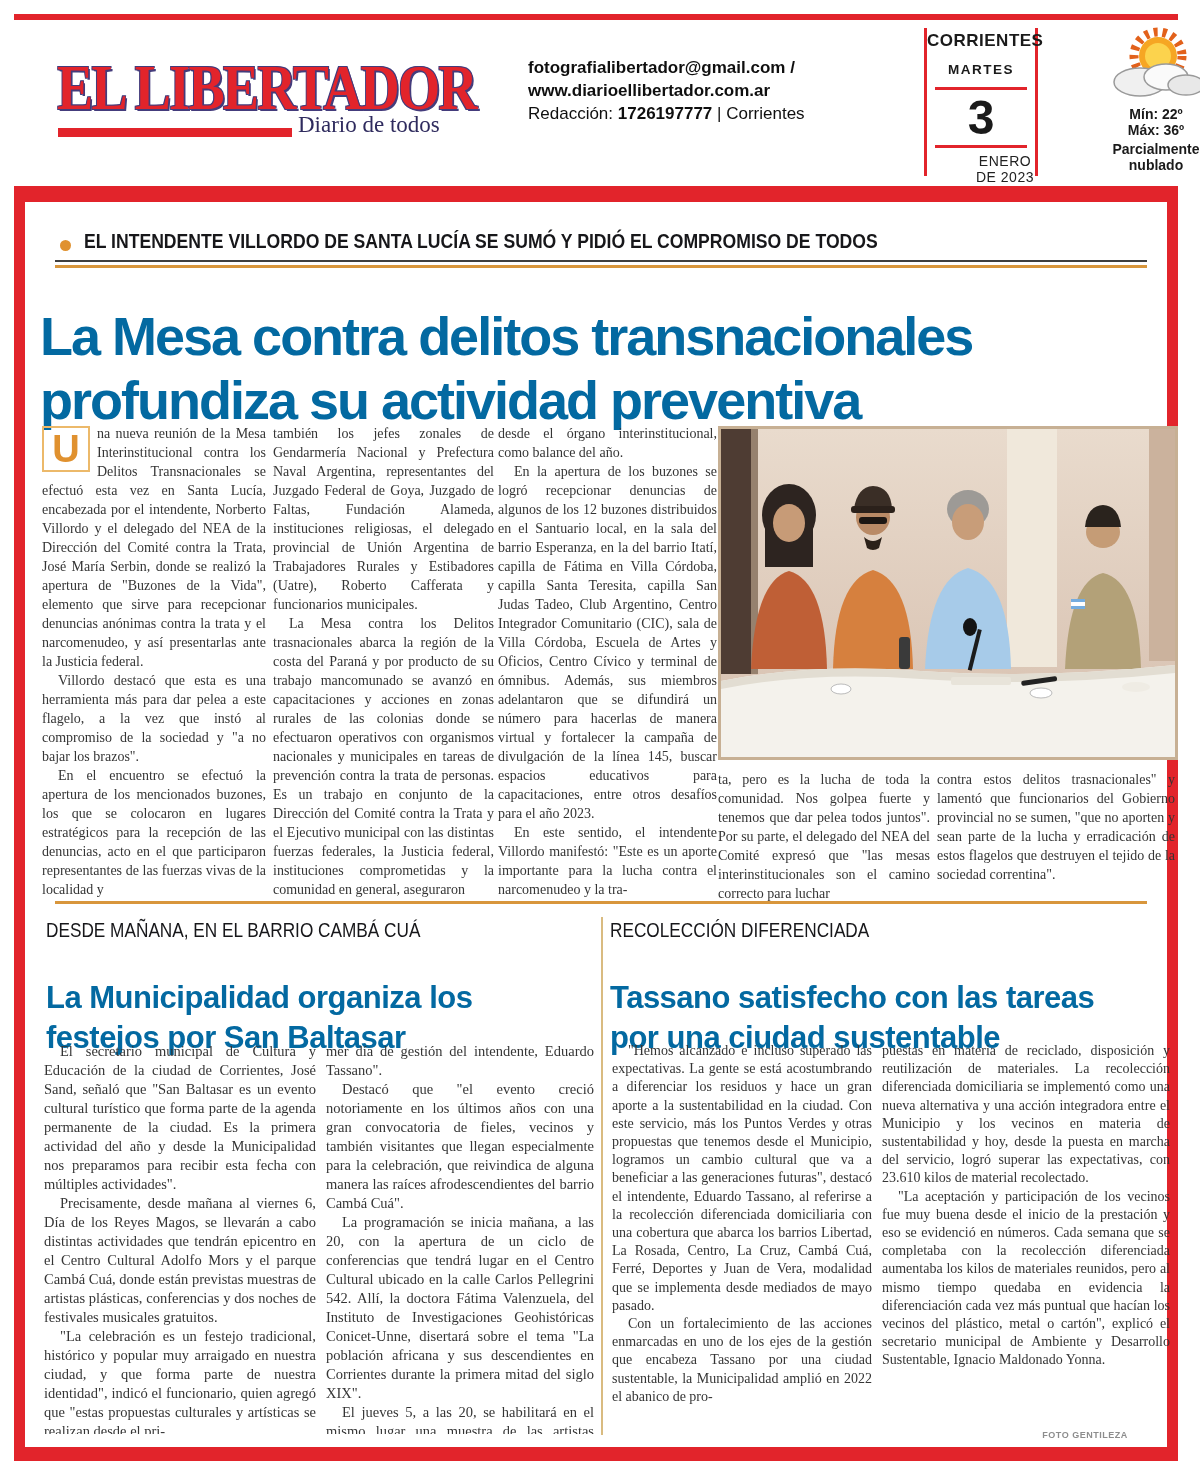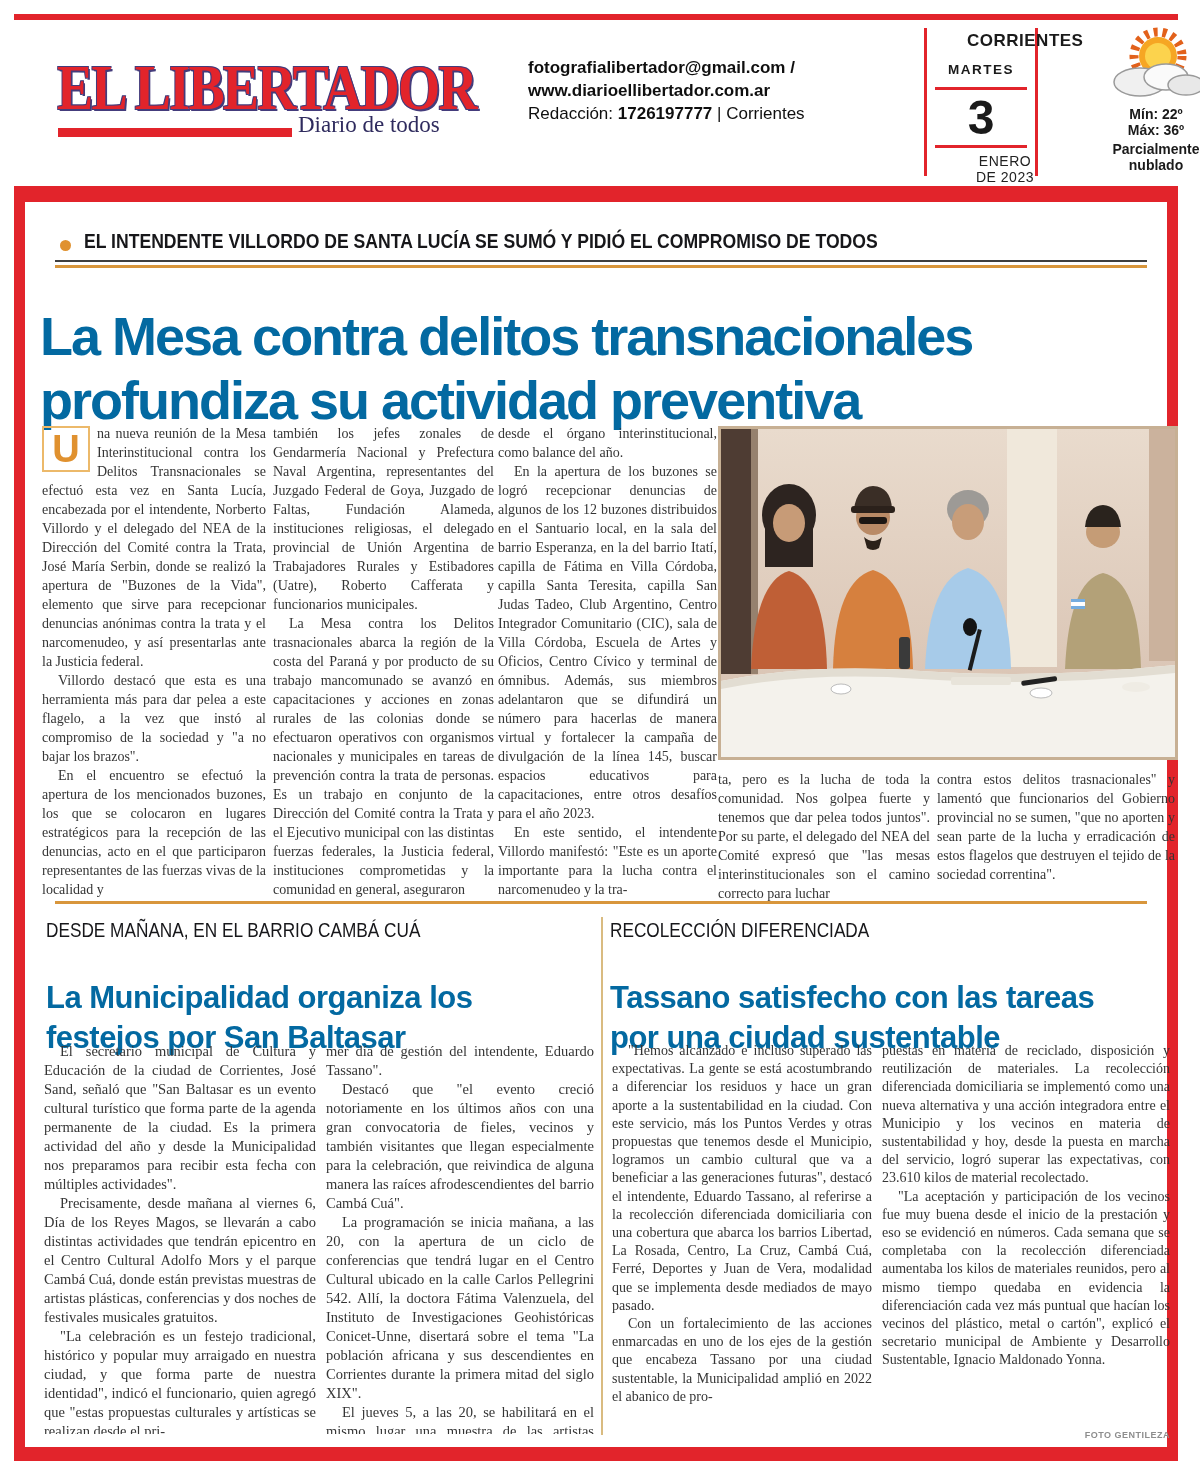--- a/index.html
+++ b/index.html
@@ -9,21 +9,21 @@
 
   
   .rule-red{background:#e2242b;}
   .logo-title{font-family:"Liberation Serif",serif;font-weight:bold;color:#e2242b;
       font-size:63px;letter-spacing:-2px;white-space:nowrap;
       transform:scaleX(0.86);transform-origin:left top;
       text-shadow:2px 2px 0 #443c7c,-1px -1px 0 #443c7c,1px -1px 0 #443c7c,-1px 1px 0 #443c7c;}
   .tagline{font-family:"Liberation Serif",serif;color:#2f2b5e;font-size:23px;white-space:nowrap;}
   .contact{font-size:17px;line-height:23px;color:#0f0f0f;white-space:nowrap;}
   .contact .b{font-weight:bold;}
-  .datebox-city{font-weight:bold;font-size:17px;letter-spacing:0.5px;text-align:center;padding-left:40px;}
+  .datebox-city{font-weight:bold;font-size:17px;letter-spacing:0.5px;text-align:center;}
   .datebox-weekday{font-weight:bold;font-size:13.5px;letter-spacing:1.5px;text-align:center;}
   .datebox-day{font-weight:bold;font-size:48px;text-align:center;}
   .datebox-month{font-size:14px;text-align:center;letter-spacing:0.5px;color:#222;padding-left:48px;}
   .weather-t{font-weight:bold;font-size:14px;text-align:center;}
 
   
   .frame{border-style:solid;border-color:#e2242b;border-width:16px 11px 14px 11px;box-sizing:border-box;}
 
   
   .kicker{font-weight:bold;font-size:20px;color:#17171a;white-space:nowrap;
@@ -42,21 +42,21 @@
   .bl-b{font-size:14.5px;line-height:19px;}
   .br-b{font-size:14px;line-height:18.2px;}
   .dropcap{float:left;width:44px;height:42px;border:2px solid #ecb96a;color:#e0912f;
            font-size:38px;line-height:42px;text-align:center;font-weight:bold;
            margin:2px 7px 0 0;font-family:"Liberation Sans",sans-serif;}
 
   .rule-orange{background:#d8963c;}
   .rule-dark{background:#3f3f3f;}
   .vsep{background:#d9bb80;}
   .photo{border:3px solid #c7b094;box-sizing:border-box;background:#ddd;}
-  .credit{font-size:9px;font-weight:bold;color:#8d8d8d;text-align:right;letter-spacing:0.5px;}
+  .credit{font-size:9px;font-weight:bold;color:#8d8d8d;text-align:center;letter-spacing:0.5px;}
 </style>
 </head>
 <body>
 
 <div class="page">
 
   <div class="abs rule-red" style="left:14px;top:14px;width:1164px;height:6px;"></div>
 
   <div class="abs" style="left:57px;top:52px;">
     <div class="logo-title">EL LIBERTADOR</div>

